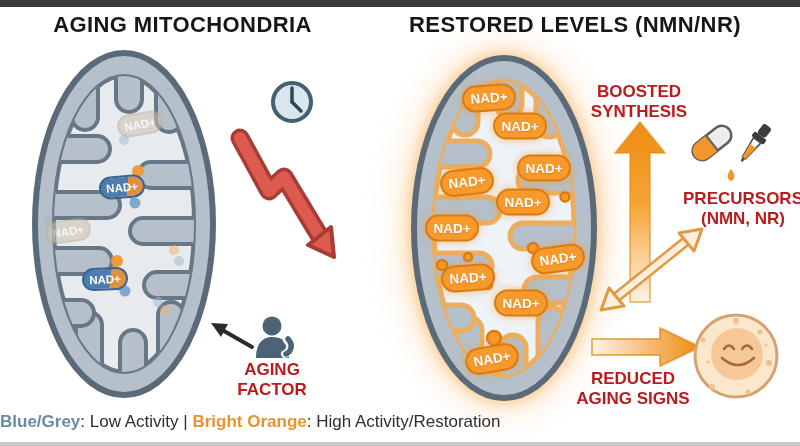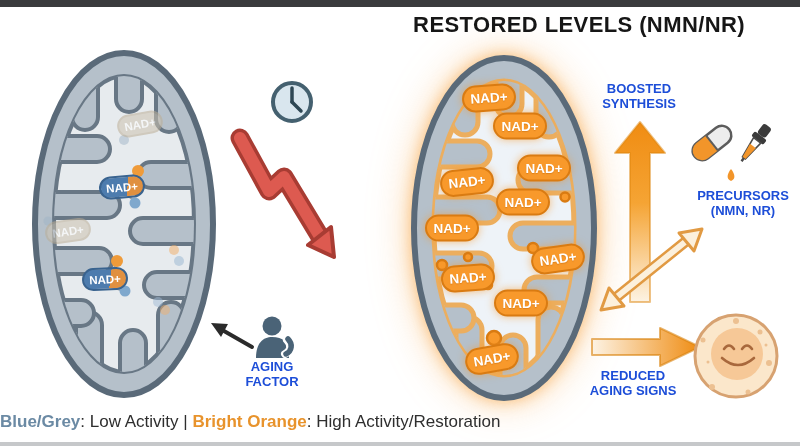--- a/index.html
+++ b/index.html
@@ -4,23 +4,23 @@
 <style>
   html,body{margin:0;padding:0;background:#fff;}
   #stage{position:relative;width:800px;height:446px;background:#ffffff;overflow:hidden;
          font-family:"Liberation Sans",sans-serif;}
   .edge-top{position:absolute;left:0;top:0;width:800px;height:7px;background:#3a3b3d;}
   .edge-bottom{position:absolute;left:0;top:442px;width:800px;height:4px;background:#c6c8ca;}
 
   .big-title{position:absolute;font-weight:bold;font-size:22px;color:#161616;
              letter-spacing:.4px;text-align:center;z-index:6;}
   #title-left{left:40px;top:12px;width:285px;}
-  #title-right{left:405px;top:12px;width:340px;text-align:right;}
-
-  .anno{position:absolute;font-weight:bold;font-size:13px;color:#1d4ed8;text-align:center;
+  #title-right{left:405px;top:12px;width:340px;}
+
+  .anno{position:absolute;font-weight:bold;font-size:17px;color:#b91c1c;text-align:center;
         white-space:pre-line;line-height:1.15;z-index:6;}
   #anno-declining{left:240px;top:130px;width:120px;}
   #anno-aging{left:212px;top:360px;width:120px;}
   #anno-boosted{left:579px;top:82px;width:120px;}
   #anno-precursors{left:673px;top:189px;width:140px;}
   #anno-reduced{left:563px;top:369px;width:140px;text-align:center;}
 
   .mito{position:absolute;z-index:2;}
   #mito-left-svg{left:28px;top:50px;}
   #mito-right-svg{left:408px;top:55px;
@@ -47,20 +47,21 @@
   .lg-orange{color:#e8932c;font-weight:bold;}
 </style>
 </head>
 <body>
 
 <div id="stage">
 
   <div class="edge-top"></div>
   <div class="edge-bottom"></div>
 
+  <div id="title-left" class="big-title">AGING MITOCHONDRIA</div>
   <div id="title-right" class="big-title">RESTORED LEVELS (NMN/NR)</div>
 
   <svg id="mito-left-svg" class="mito" width="192" height="348" viewBox="0 0 192 348">
     <defs>
       <clipPath id="clipL">
           <ellipse cx="96" cy="174" rx="70" ry="148"></ellipse>
         </clipPath>
     </defs>
     <ellipse cx="96" cy="174" rx="89" ry="171" fill="#b5c0ca" stroke="#5a6a79" stroke-width="6"></ellipse>
     <ellipse cx="96" cy="174" rx="70" ry="148" fill="#e7ebee" stroke="#687785" stroke-width="4"></ellipse>

